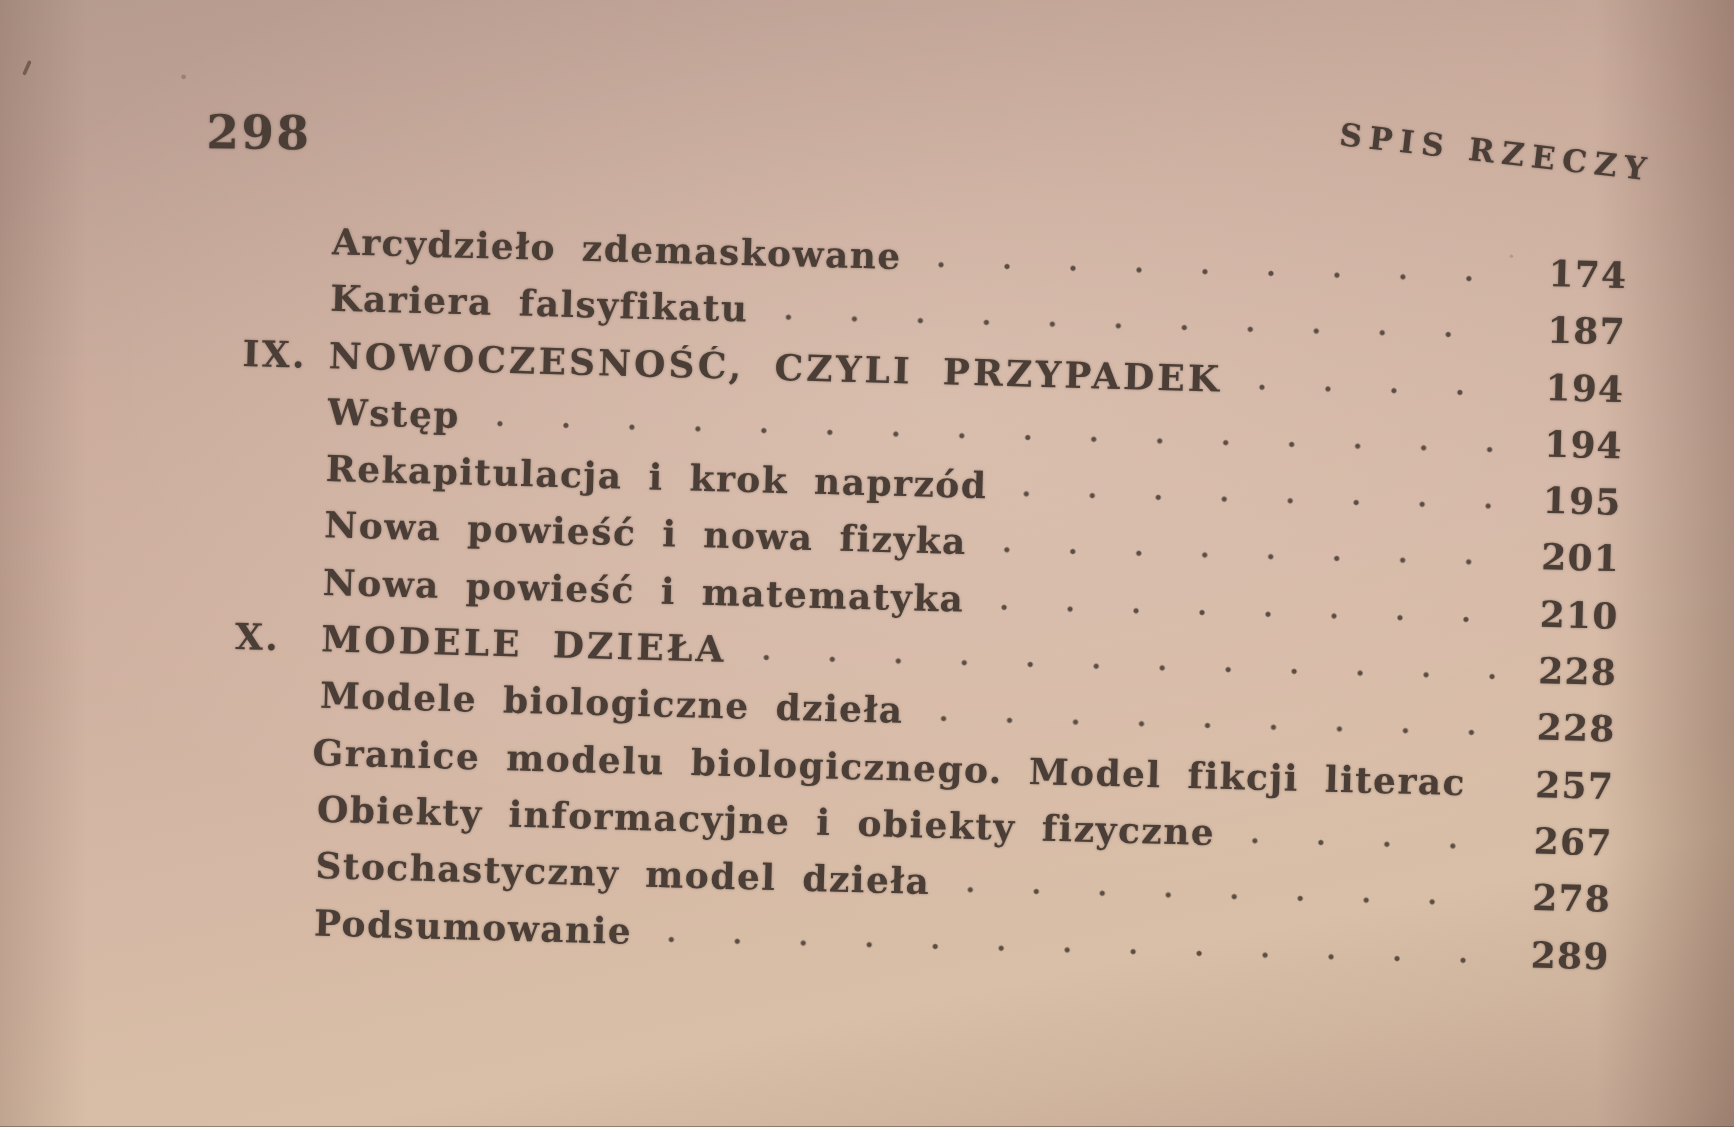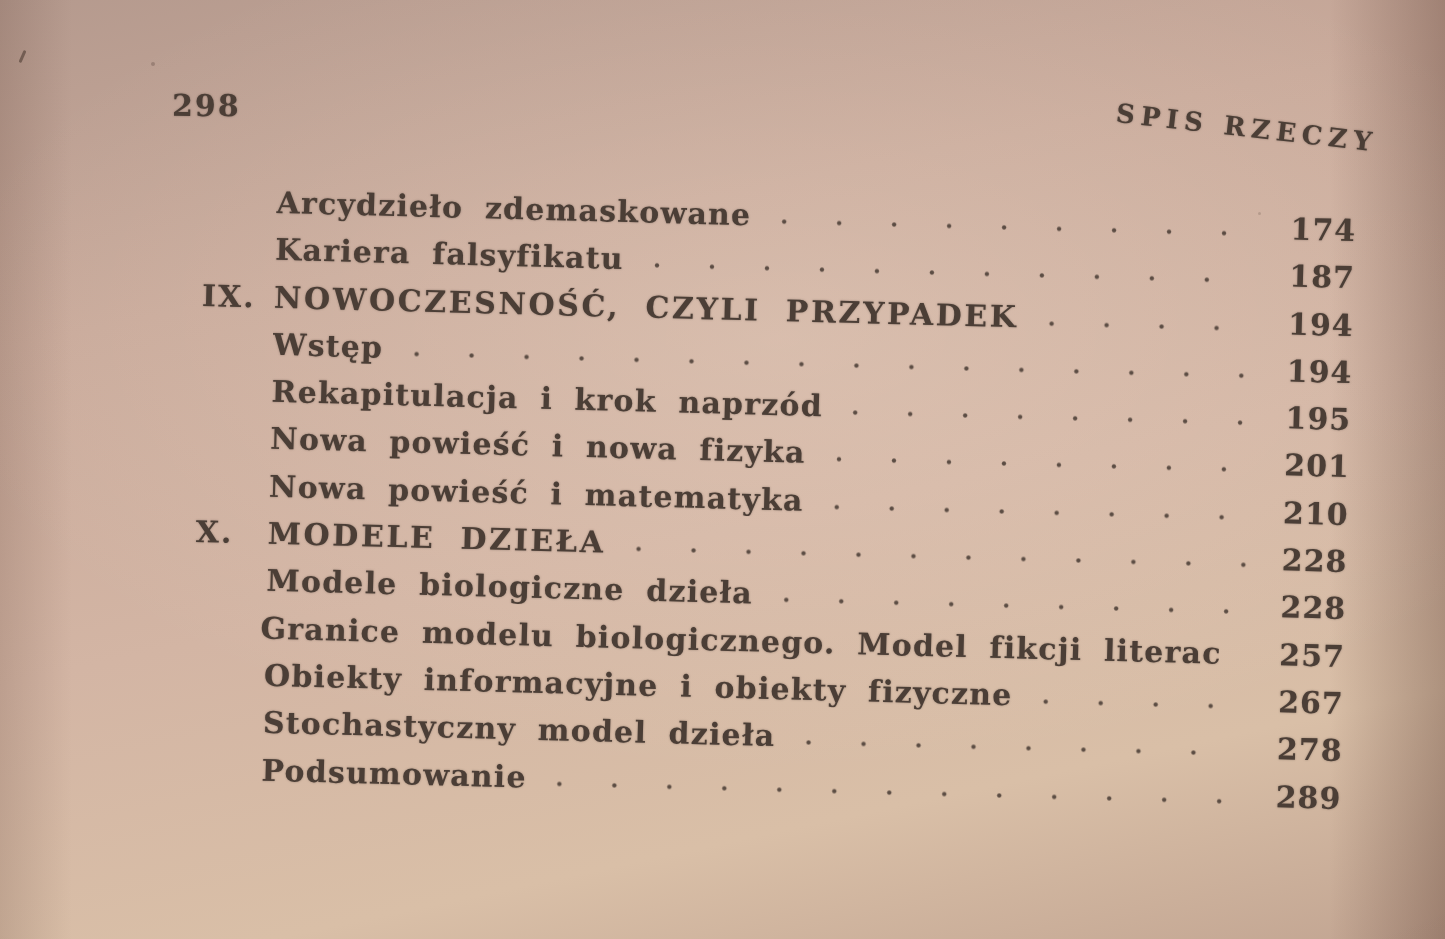--- a/index.html
+++ b/index.html
@@ -18,21 +18,21 @@
       radial-gradient(140% 115% at 48% 45%, rgba(60,32,24,0) 58%, rgba(60,32,24,0.22) 100%),
       radial-gradient(95% 75% at 54% 36%, rgba(255,240,222,0.22) 0%, rgba(255,240,222,0) 62%),
       linear-gradient(to right, rgba(70,40,30,0.16) 0%, rgba(70,40,30,0) 5%, rgba(70,40,30,0) 92%, rgba(70,40,30,0.30) 100%),
       linear-gradient(168deg, #b59a8e 0%, #c9aa9b 28%, #d3b5a4 55%, #d9bfa7 80%, #c2a592 100%);
   }
 
   .folio {
     position: absolute;
     left: 172px;
     top: 88px;
-    font-size: 30px;
+    font-size: 39px;
     font-weight: bold;
     letter-spacing: 2px;
     text-shadow: 0 0 2px rgba(75,62,54,0.55);
     transform: rotate(0.6deg);
   }
   .running-head {
     position: absolute;
     left: 1118px;
     top: 98px;
     font-size: 26px;

